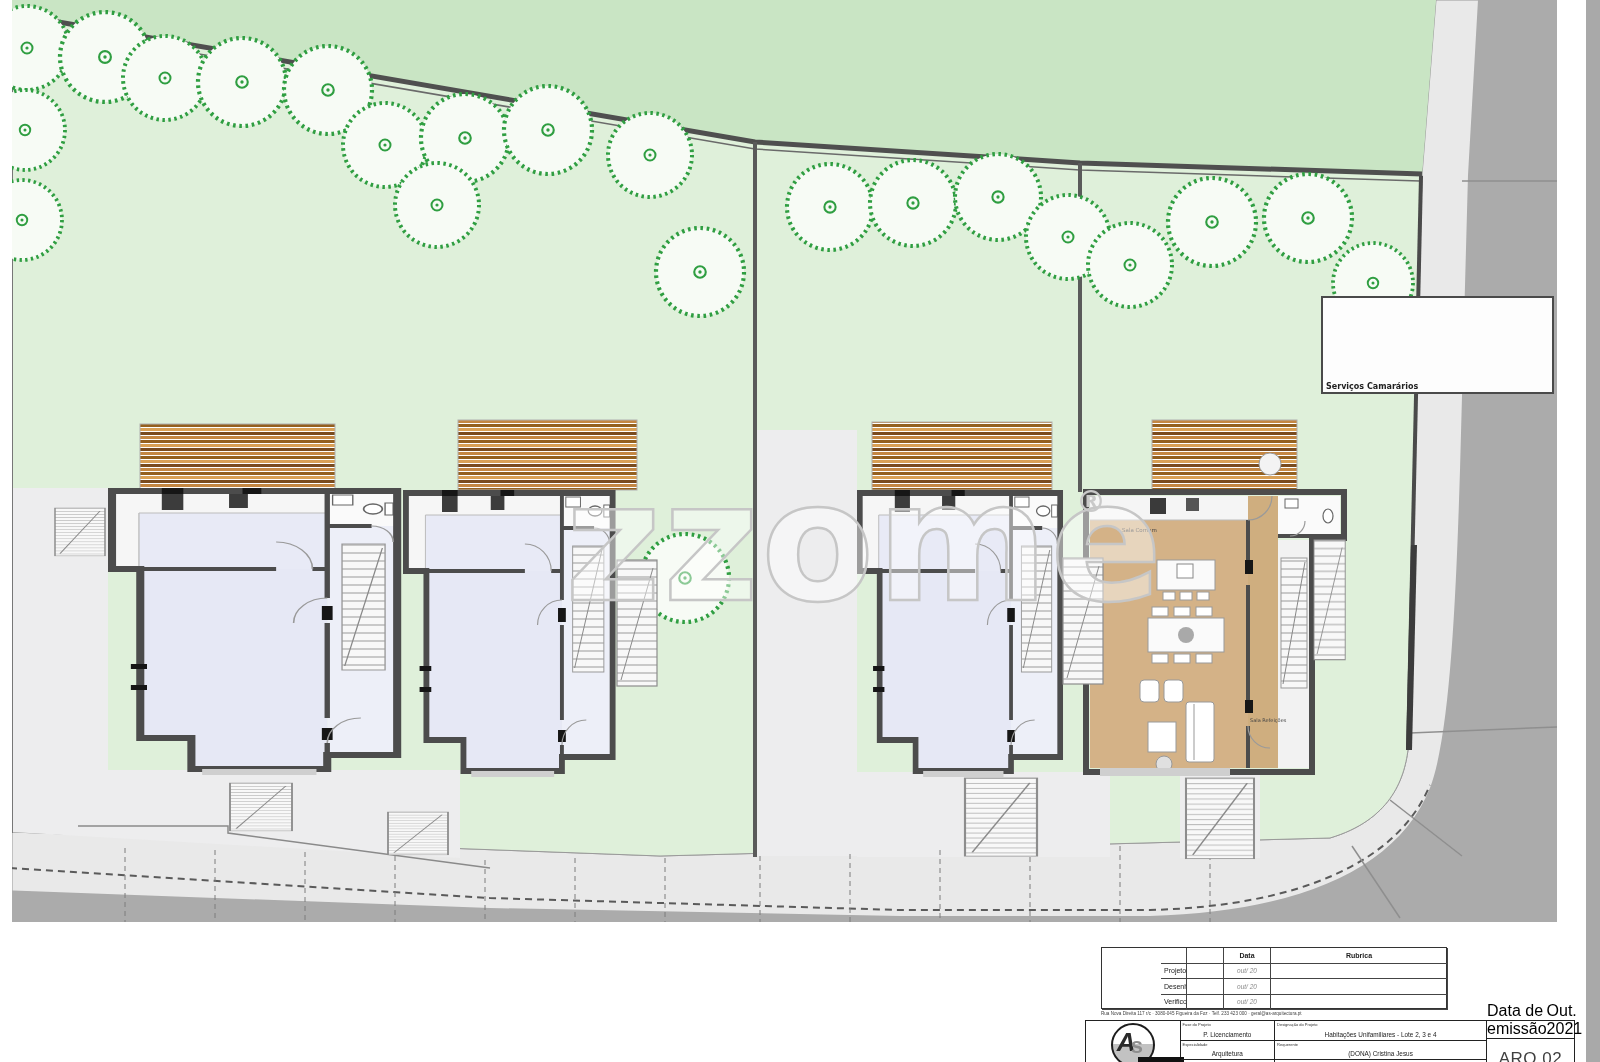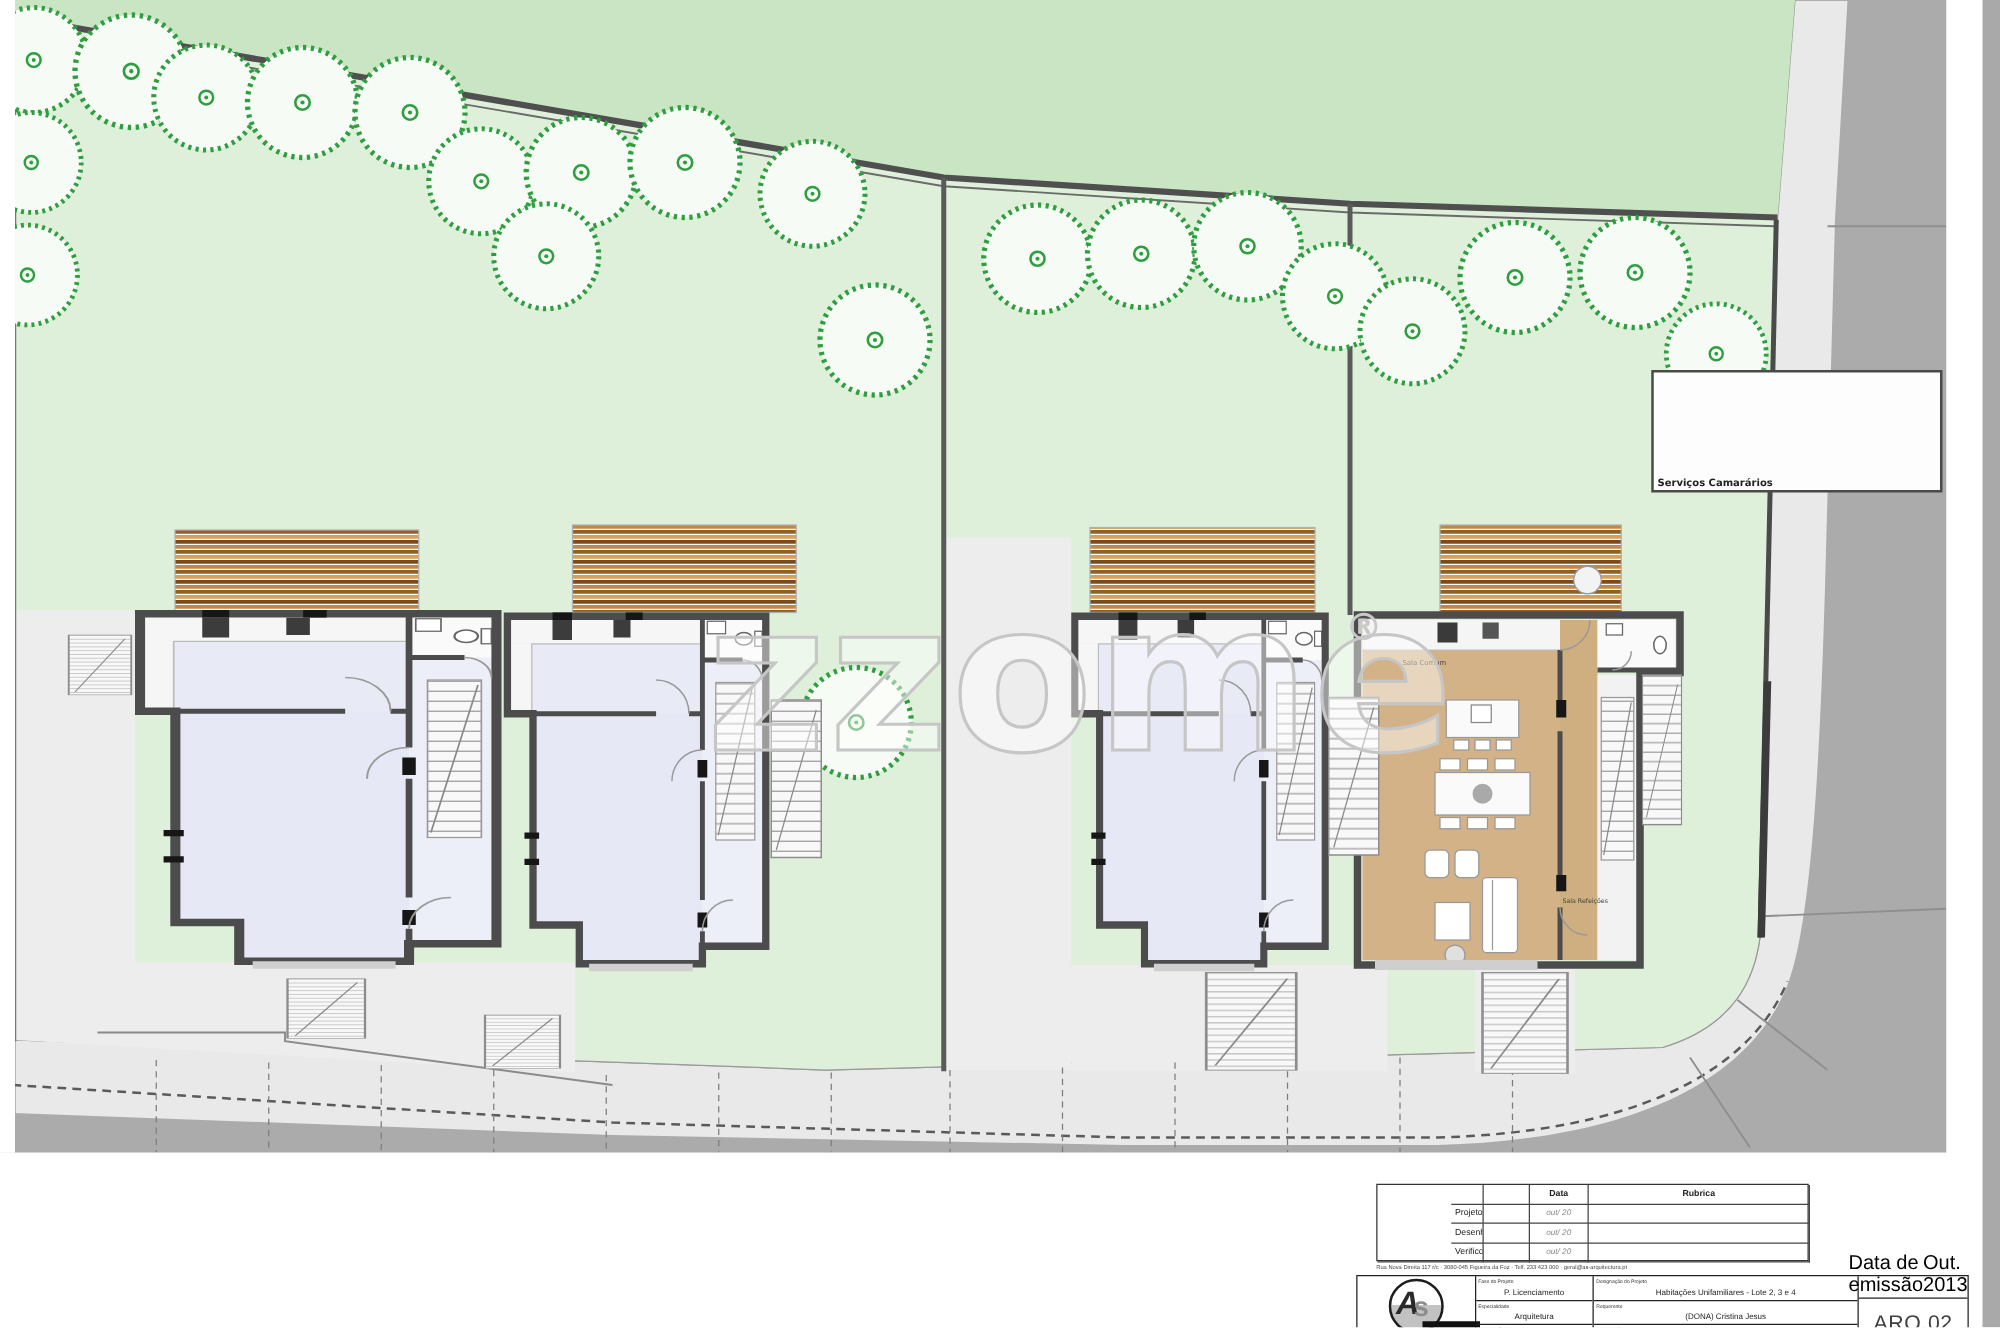--- a/index.html
+++ b/index.html
@@ -30,21 +30,21 @@
   .mb-col{display:flex;flex-direction:column;}
   .mb-col .r{flex:1;border-bottom:0.9px solid #222;position:relative;display:flex;
     align-items:flex-end;justify-content:center;box-sizing:border-box;overflow:hidden;}
   .mb-col .r:last-child{border-bottom:none;}
   .mb-col .h{position:absolute;left:2px;top:1px;font-size:4px;color:#333;white-space:nowrap;}
   .mb-col .v{font-size:6.4px;color:#1c1c1c;padding-bottom:2px;white-space:nowrap;}
   .mb-c2{width:95px;}
   .mb-c3{width:213px;}
   .mb-c4{width:87px;border-right:none;display:flex;flex-direction:column;}
   .mb-c4 .date-r{height:17px;border-bottom:0.9px solid #222;position:relative;display:flex;
-    align-items:flex-end;justify-content:flex-end;}
+    align-items:flex-end;justify-content:flex-start;}
   .mb-c4 .sheet-r{flex:1;display:flex;align-items:center;justify-content:center;
     font-size:17px;color:#3f3f3f;letter-spacing:0.5px;}
 </style>
 </head>
 <body>
 
 <div class="sheet">
 
 <svg width="1600" height="1062" viewBox="0 0 1600 1062">
   <defs>
@@ -327,19 +327,19 @@
           <span class="h">Requerente</span>
       <span class="v">(DONA) Cristina Jesus</span>
         </div>
     <div class="r">
           <span class="h">Local da Obra</span>
       </div>
   </div>
   <div class="mb-cell mb-c4">
     <div class="date-r">
           <span class="h">Data de emissão</span>
-      <span class="v">Out. 2013</span>
+      <span class="v">Out. 2021</span>
         </div>
     <div class="sheet-r">ARQ.02</div>
   </div>
 </div>
 
 </div>
 
 </body></html>

